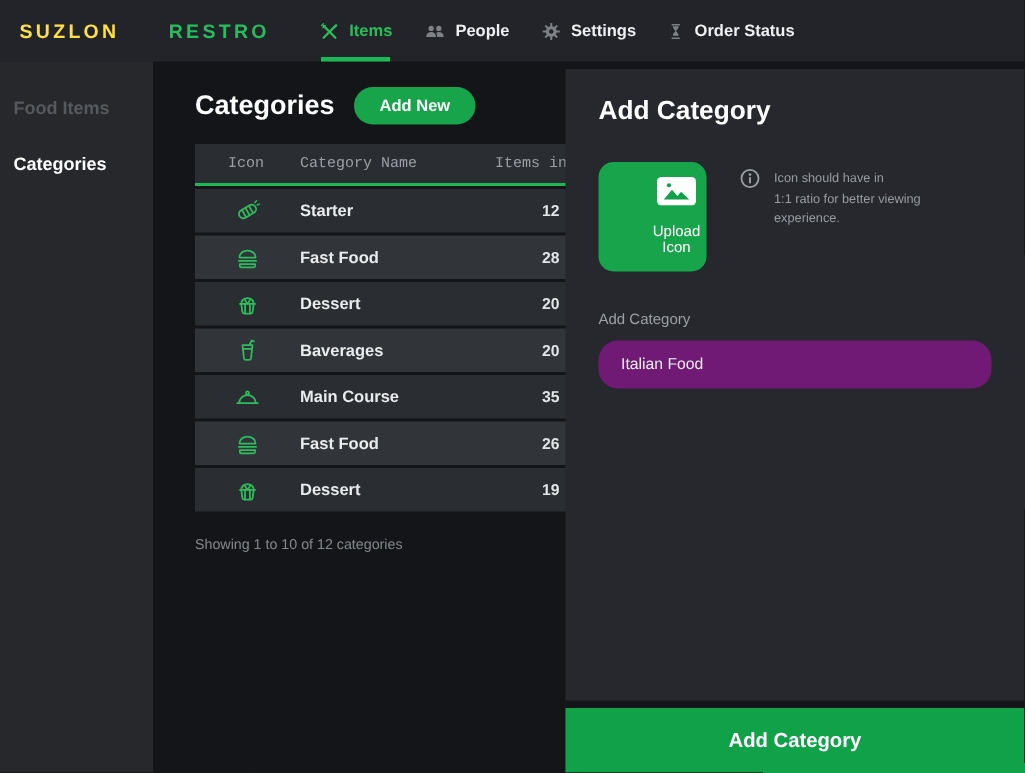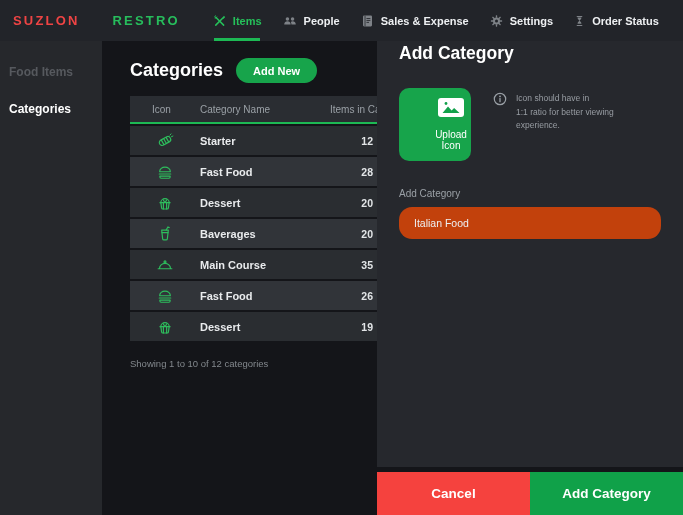--- a/index.html
+++ b/index.html
@@ -3,21 +3,21 @@
 <meta charset="utf-8">
 <style>
   * { margin:0; padding:0; box-sizing:border-box; }
   html,body { width:683px; height:515px; overflow:hidden; }
   body { font-family:"Liberation Sans", sans-serif; background:#141519; position:relative; }
 
   
   .topbar { position:absolute; top:0; left:0; width:683px; height:41px; background:#222429;
             display:flex; align-items:center; z-index:10; }
   .logo { margin-left:13px; font-size:13px; font-weight:bold; letter-spacing:2.2px; white-space:nowrap; }
-  .logo .p1 { color:#ef4444; }
+  .logo .p1 { color:#fde047; }
   .logo .p2 { color:#27bd5c;padding-left:27px; }
   .nav { display:flex; align-items:center; gap:20px; margin-left:32px; height:100%; }
   .nav-item { position:relative; display:flex; align-items:center; gap:6px; height:100%; cursor:pointer; }
   .nav-item .lbl { font-size:11px; font-weight:bold; color:#eef0f2; white-space:nowrap; }
   .nav-item.active .lbl { color:#25c05a; }
   .nav-item svg { display:block; }
   .nav-underline { position:absolute; bottom:0; left:50%; transform:translateX(-50%);
                    width:46px; height:3px; background:#1db954; }
 
   
@@ -30,46 +30,46 @@
   
   .main { position:absolute; top:41px; left:102px; right:0; bottom:0; background:#141519; z-index:1; }
   .title-row { display:flex; align-items:center; gap:13px; margin:17px 0 0 28px; }
   .page-title { font-size:18px; font-weight:bold; color:#ffffff; }
   .add-new-btn { height:25px; padding:0 17px; border:none; border-radius:13px; background:#17a44b;
                  color:#fff; font-family:inherit; font-size:11px; font-weight:bold; cursor:pointer; }
 
   .table { margin:13px 0 0 28px; width:445px; }
   .t-head { display:flex; align-items:center; height:28px; background:#2a2d32;
             border-bottom:2px solid #1db954; }
-  .t-head .h { font-size:10px; color:#9aa0a6; white-space:nowrap; }
+  .t-head .h { font-size:10px; color:#9aa0a6; white-space:nowrap;font-family:Liberation Mono, monospace; }
   .h1 { width:70px; padding-left:22px; }
   .h2 { width:130px; }
   .h3 { flex:1; }
   .t-row { display:flex; align-items:center; height:29px; margin-top:2px; cursor:pointer; }
   .t-row:nth-child(odd) { background:#313439; }
   .t-row:nth-child(even) { background:#2a2d31; }
   .c1 { width:70px; display:flex; justify-content:center; }
   .c2 { width:130px; font-size:11px; font-weight:bold; color:#e9ebed; }
   .c3 { width:43px; text-align:right; font-size:10.5px; font-weight:bold; color:#e2e5e7; }
   .t-footer { margin:17px 0 0 28px; font-size:9.5px; color:#83888d; }
 
   
-  .panel { position:absolute; top:26px; left:377px; width:306px; bottom:0; background:#26282d;
+  .panel { position:absolute; top:46px; left:377px; width:306px; bottom:0; background:#26282d;
            z-index:5; }
   .panel-title { margin:17px 0 0 22px; font-size:17.5px; font-weight:bold; color:#ffffff; }
   .upload-row { display:flex; margin:24px 0 0 22px; }
   .upload-btn { width:72px; height:73px; border:none; border-radius:10px; background:#17a44b;
                 display:flex; flex-direction:column; align-items:center; justify-content:center;
                 gap:9px; cursor:pointer;padding-left:32px; }
   .upload-btn .lbl { font-size:10px; color:#ffffff; font-family:inherit; }
   .info { display:flex; gap:9px; margin:4px 0 0 22px; width:170px; }
   .info-text { font-size:8.5px; line-height:13.5px; color:#989da3; }
   .field-label { margin:27px 0 0 22px; font-size:10px; color:#9aa0a6; }
   .cat-input { display:block; margin:8px 0 0 22px; width:262px; height:26px; border:none;
-               border-radius:13px; background:#c2410c; color:#edeff1; font-family:inherit;
+               border-radius:13px; background:#701a75; color:#edeff1; font-family:inherit;
                font-size:10.5px; padding:16px 15px; outline:none; }
   .panel-strip { position:absolute; left:0; right:0; bottom:43px; height:5px; background:#141519; }
   .panel-actions { position:absolute; left:0; right:0; bottom:0; height:43px; display:flex; }
   .btn-cancel, .btn-submit { flex:1; border:none; color:#fff; font-family:inherit;
                font-size:13.5px; font-weight:bold; cursor:pointer; }
   .btn-cancel { background:#f5423e; }
   .btn-submit { background:#10a149; }
 
   .hidden-defs { position:absolute; width:0; height:0; overflow:hidden; }
 </style>
@@ -148,32 +148,20 @@
         <svg width="16" height="16" viewBox="0 0 20 20" fill="#7e8287">
           <circle cx="6.8" cy="7.4" r="2.2"></circle>
           <circle cx="13.2" cy="7.4" r="2.2"></circle>
           <path d="M2.8 14c0-2.2 1.8-3.6 4-3.6s4 1.4 4 3.6v.5h-8z"></path>
           <path d="M11 11.1c.7-.5 1.4-.7 2.2-.7 2.2 0 4 1.4 4 3.6v.5h-5.4c0-1.5-.3-2.5-.8-3.4z"></path>
         </svg>
       </span>
       <span class="lbl">People</span>
     </div>
 
-    <div class="nav-item">
-      <span>
-        <svg width="15" height="16" viewBox="0 0 20 20">
-          <path d="M5.5 2.8h9A1.6 1.6 0 0 1 16 4.4v11.2a1.6 1.6 0 0 1-1.5 1.6h-9A1.6 1.6 0 0 1 4 15.6V4.4a1.6 1.6 0 0 1 1.5-1.6z" fill="#7e8287"></path>
-          <rect x="6.2" y="2.8" width="1" height="14.4" fill="#222429"></rect>
-          <rect x="8.6" y="6" width="5.2" height="1.1" fill="#222429"></rect>
-          <rect x="8.6" y="8.6" width="5.2" height="1.1" fill="#222429"></rect>
-          <rect x="8.6" y="11.2" width="3.4" height="1.1" fill="#222429"></rect>
-        </svg>
-      </span>
-      <span class="lbl">Sales &amp; Expense</span>
-    </div>
 
     <div class="nav-item">
       <span>
         <svg width="15" height="16" viewBox="0 0 20 20">
           <g fill="#7e8287">
             <rect x="9.1" y="2.4" width="1.8" height="3.4" rx="0.5"></rect>
             <rect x="9.1" y="2.4" width="1.8" height="3.4" rx="0.5" transform="rotate(45 10 10)"></rect>
             <rect x="9.1" y="2.4" width="1.8" height="3.4" rx="0.5" transform="rotate(90 10 10)"></rect>
             <rect x="9.1" y="2.4" width="1.8" height="3.4" rx="0.5" transform="rotate(135 10 10)"></rect>
             <rect x="9.1" y="2.4" width="1.8" height="3.4" rx="0.5" transform="rotate(180 10 10)"></rect>
@@ -317,16 +305,15 @@
         <div>experience.</div>
       </div>
     </div>
   </div>
 
   <div class="field-label">Add Category</div>
   <input class="cat-input" type="text" value="Italian Food" style="">
 
   <div class="panel-strip"></div>
   <div class="panel-actions">
-    <button class="btn-cancel">Cancel</button>
     <button class="btn-submit">Add Category</button>
   </div>
 </div>
 
 </body></html>

